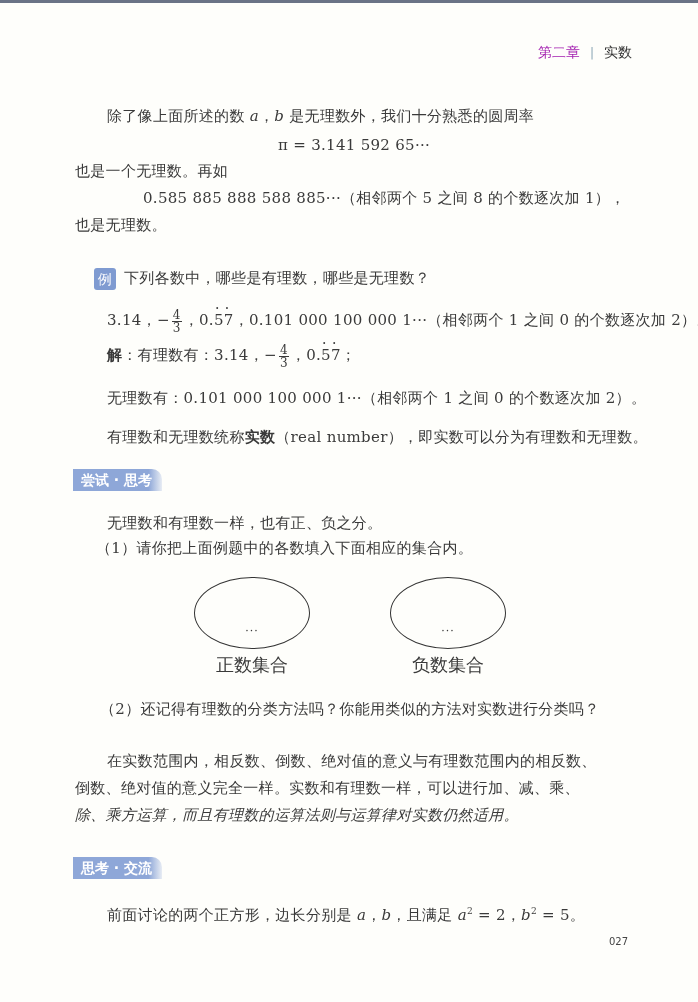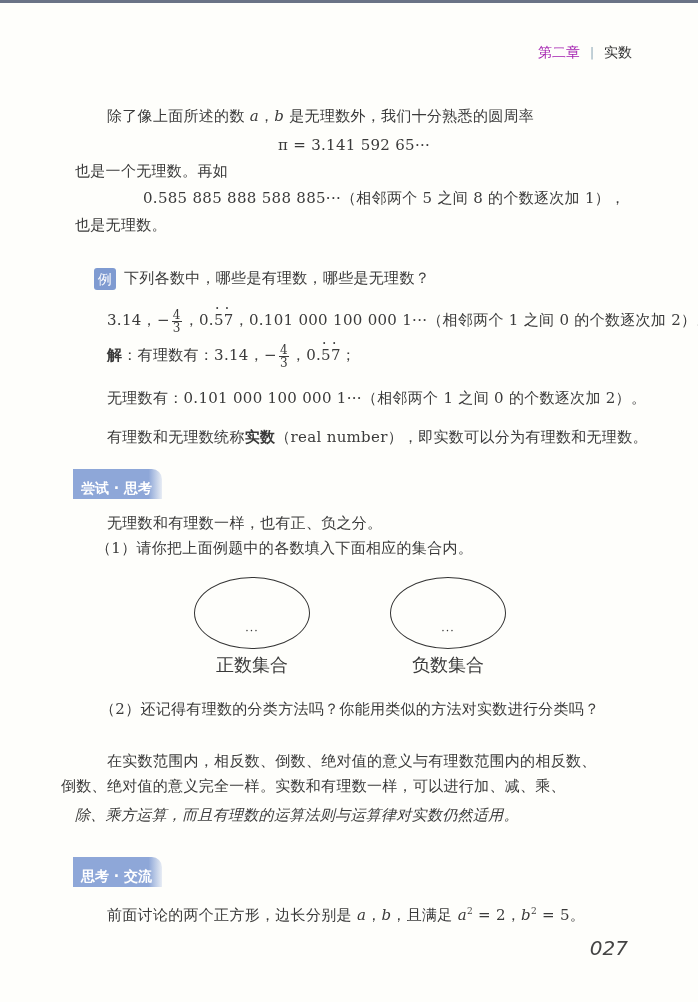--- a/index.html
+++ b/index.html
@@ -21,28 +21,28 @@
     border-radius: 3px; text-align: center; line-height: 22px; font-size: 14px; margin-right: 8px;
     font-family: "DejaVu Sans", sans-serif; vertical-align: middle;
   }
   .frac { display: inline-block; vertical-align: middle; text-align: center; font-size: 12px; line-height: 12px; margin: 0 2px; }
   .frac span { display: block; }
   .frac .num { border-bottom: 1px solid #3a3a3a; padding: 0 1px; }
   .dotted { position: relative; display: inline-block; }
   .dotted::before { content: "·"; position: absolute; top: -12px; left: 1px; font-size: 14px; }
   .bold { font-weight: bold; }
   .tag {
-    position: absolute; height: 22px; line-height: 22px; padding: 8px 10px 0 8px;
+    position: absolute; height: 22px; line-height: 22px; padding: 0 10px 0 8px;
     color: #fff; font-family: "DejaVu Sans", sans-serif; font-size: 14px; font-weight: bold;
     background: linear-gradient(to right, #8ea7d8 0%, #8ea7d8 85%, rgba(142,167,216,0.2) 100%);
     border-radius: 0 10px 0 0;
   }
   .ellipse { position: absolute; border: 1.6px solid #333; border-radius: 50%; }
   .ellipse .dots { position: absolute; width: 100%; bottom: 10px; text-align: center; font-size: 11px; letter-spacing: 1px; }
-  .page-num { position: absolute; right: 70px; top: 936px; font-family: "DejaVu Sans", sans-serif; font-size: 20px; color: #444; font-style: italic; }
+  .page-num { position: absolute; right: 70px; top: 936px; font-family: "DejaVu Sans", sans-serif; font-size: 10px; color: #444; }
   i.v { font-style: italic; }
   sup { font-size: 9px; }
 </style>
 </head>
 <body>
 
 <div class="topband"></div>
 
 <div class="header">
   <span class="chapter">第二章</span><span class="sep">|</span><span class="title">实数</span>
@@ -81,21 +81,21 @@
 <div class="c" style="left:194px; top:653px; width:116px;">正数集合</div>
 
 <div class="ellipse" style="left:390px; top:577px; width:114px; height:70px;">
   <div class="dots">···</div>
 </div>
 <div class="c" style="left:390px; top:653px; width:116px;">负数集合</div>
 
 <div class="t" style="left:100px; top:699px;">（2）还记得有理数的分类方法吗？你能用类似的方法对实数进行分类吗？</div>
 
 <div class="t" style="left:107px; top:751px;">在实数范围内，相反数、倒数、绝对值的意义与有理数范围内的相反数、</div>
-<div class="t" style="left:61px; top:778px;font-family:Liberation Mono, monospace;">倒数、绝对值的意义完全一样。实数和有理数一样，可以进行加、减、乘、</div>
+<div class="t" style="left:75px; top:778px;">倒数、绝对值的意义完全一样。实数和有理数一样，可以进行加、减、乘、</div>
 <div class="t" style="left:75px; top:805px;font-style:italic;">除、乘方运算，而且有理数的运算法则与运算律对实数仍然适用。</div>
 
 <div class="tag" style="left:73px; top:857px;">思考 · 交流</div>
 <div class="t" style="left:107px; top:901px;">
   <span>前面讨论的两个正方形，边长分别是 </span><i class="v">a</i><span>，</span><i class="v">b</i><span>，且满足 </span><i class="v">a</i><sup>2</sup><span> = 2，</span><i class="v">b</i><sup>2</sup><span> = 5。</span>
 </div>
 
 <div class="page-num">027</div>
 
 </body></html>

